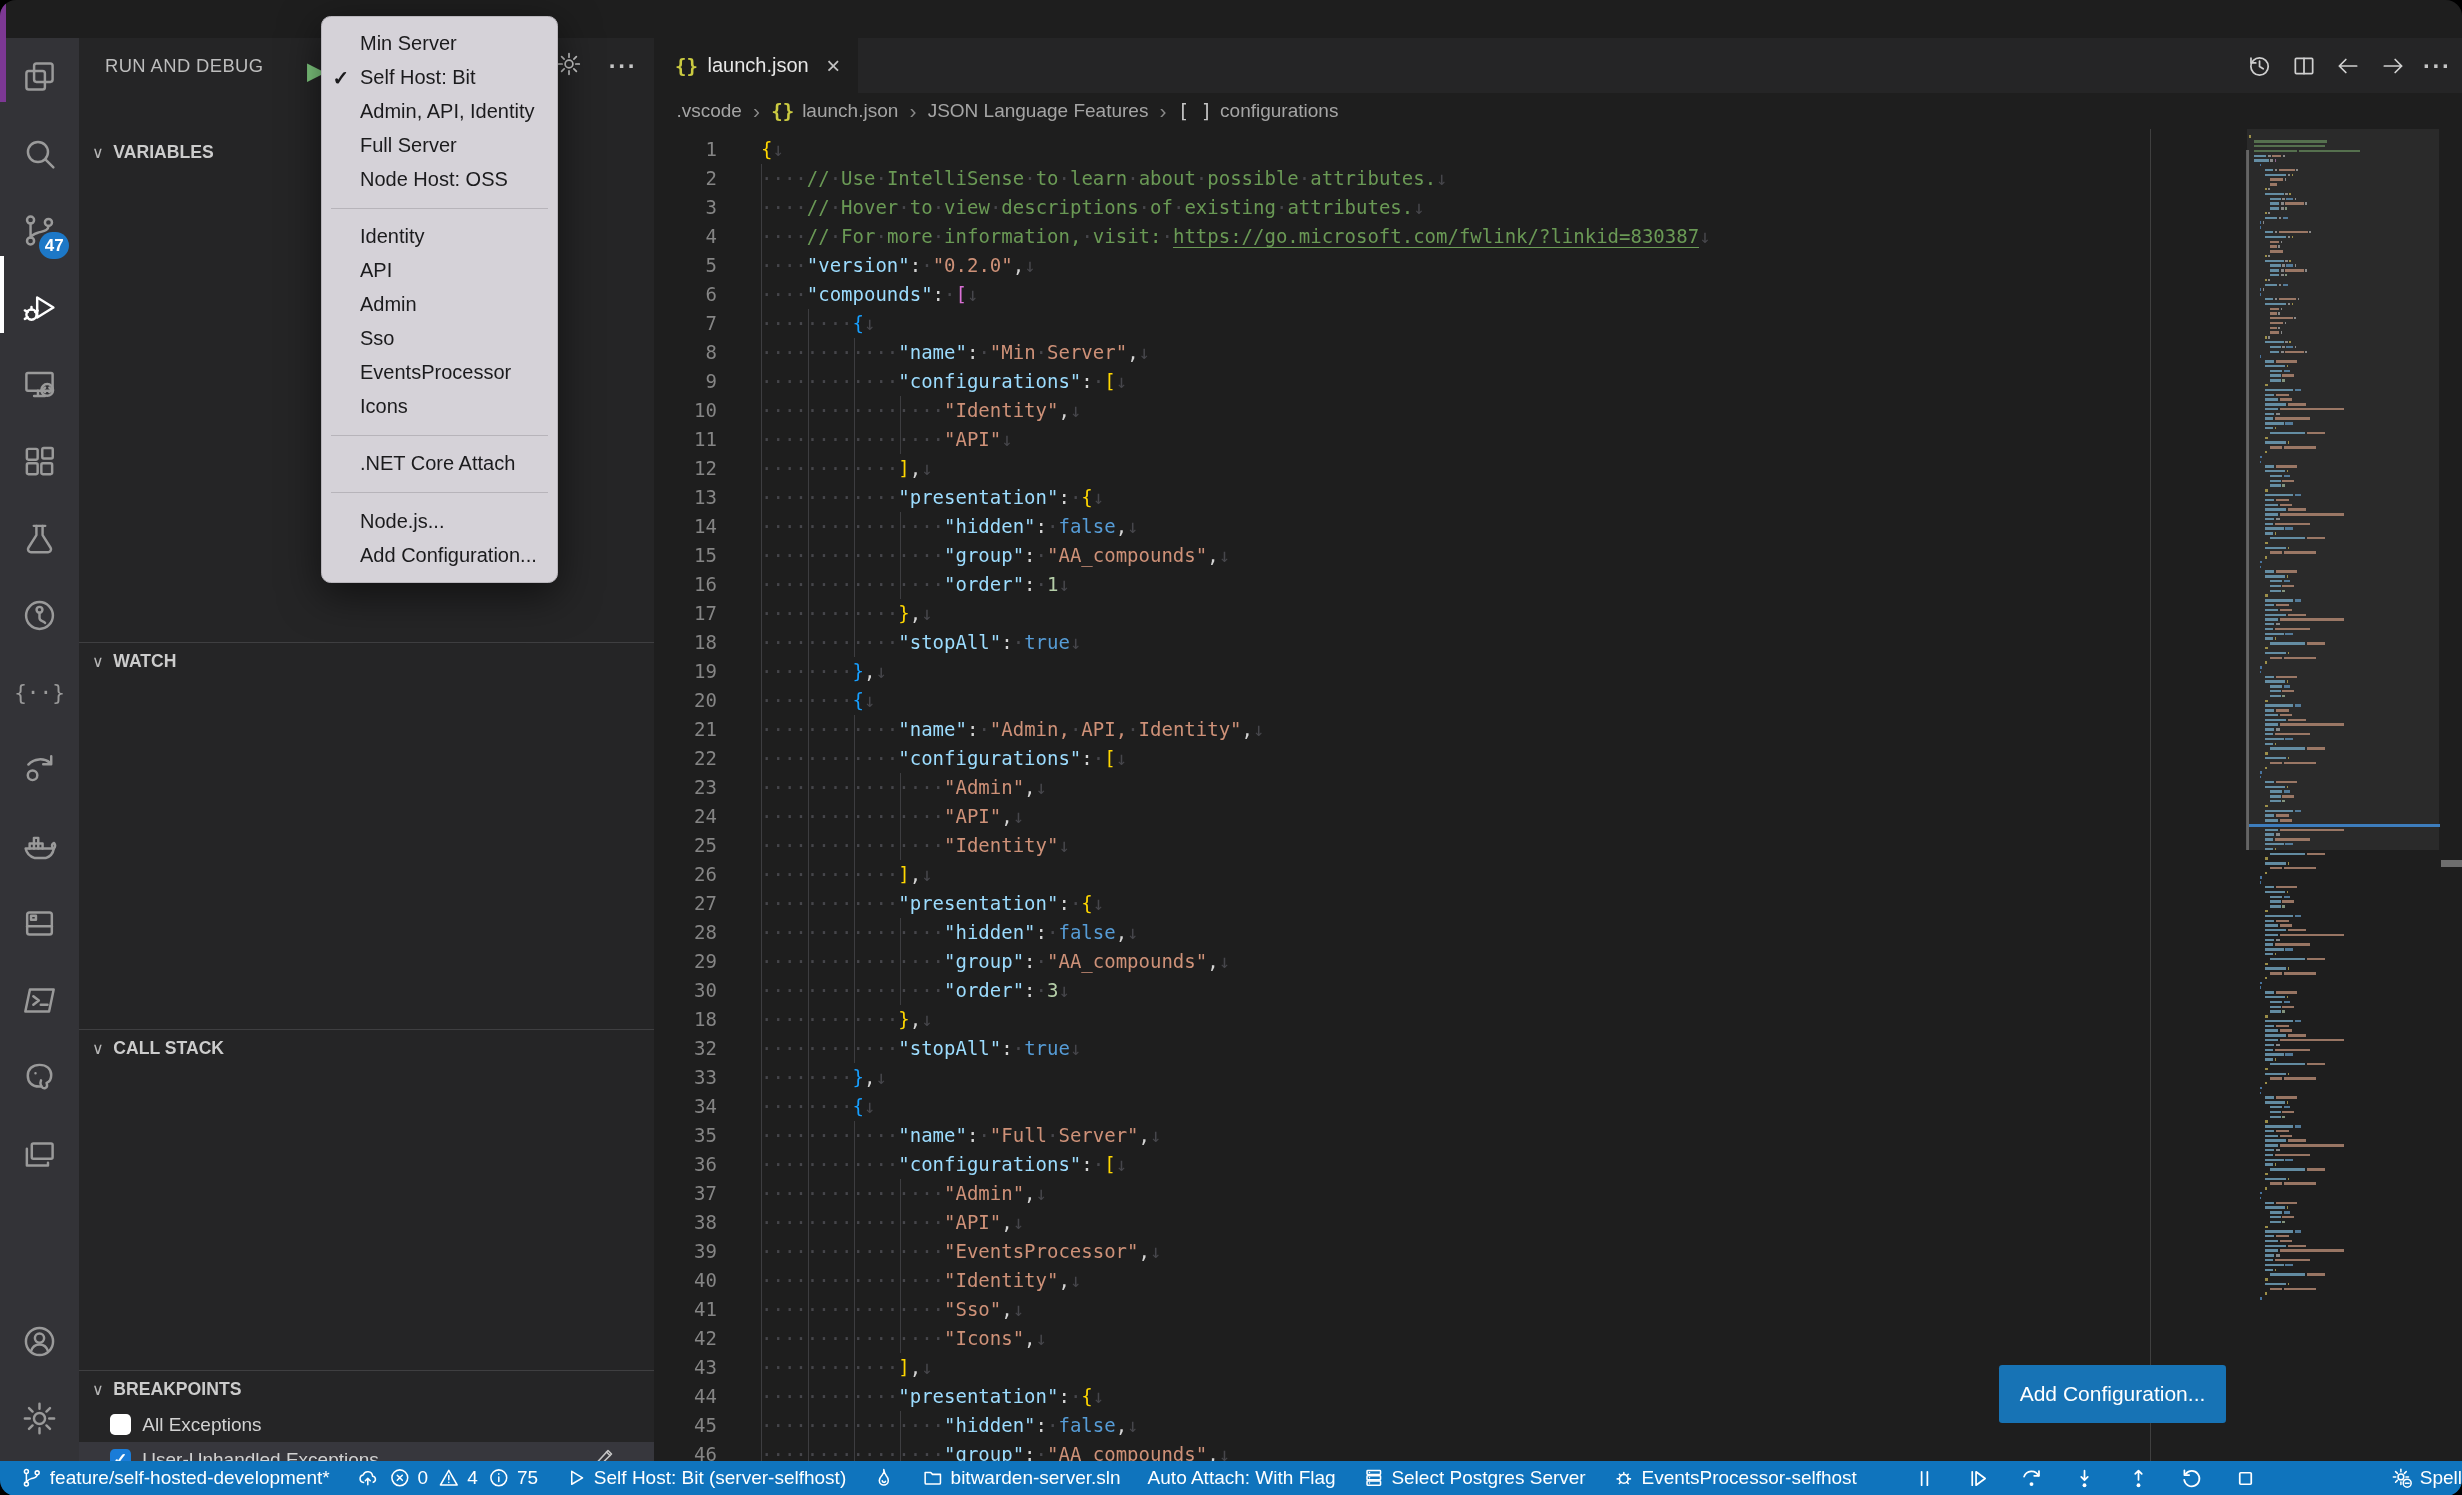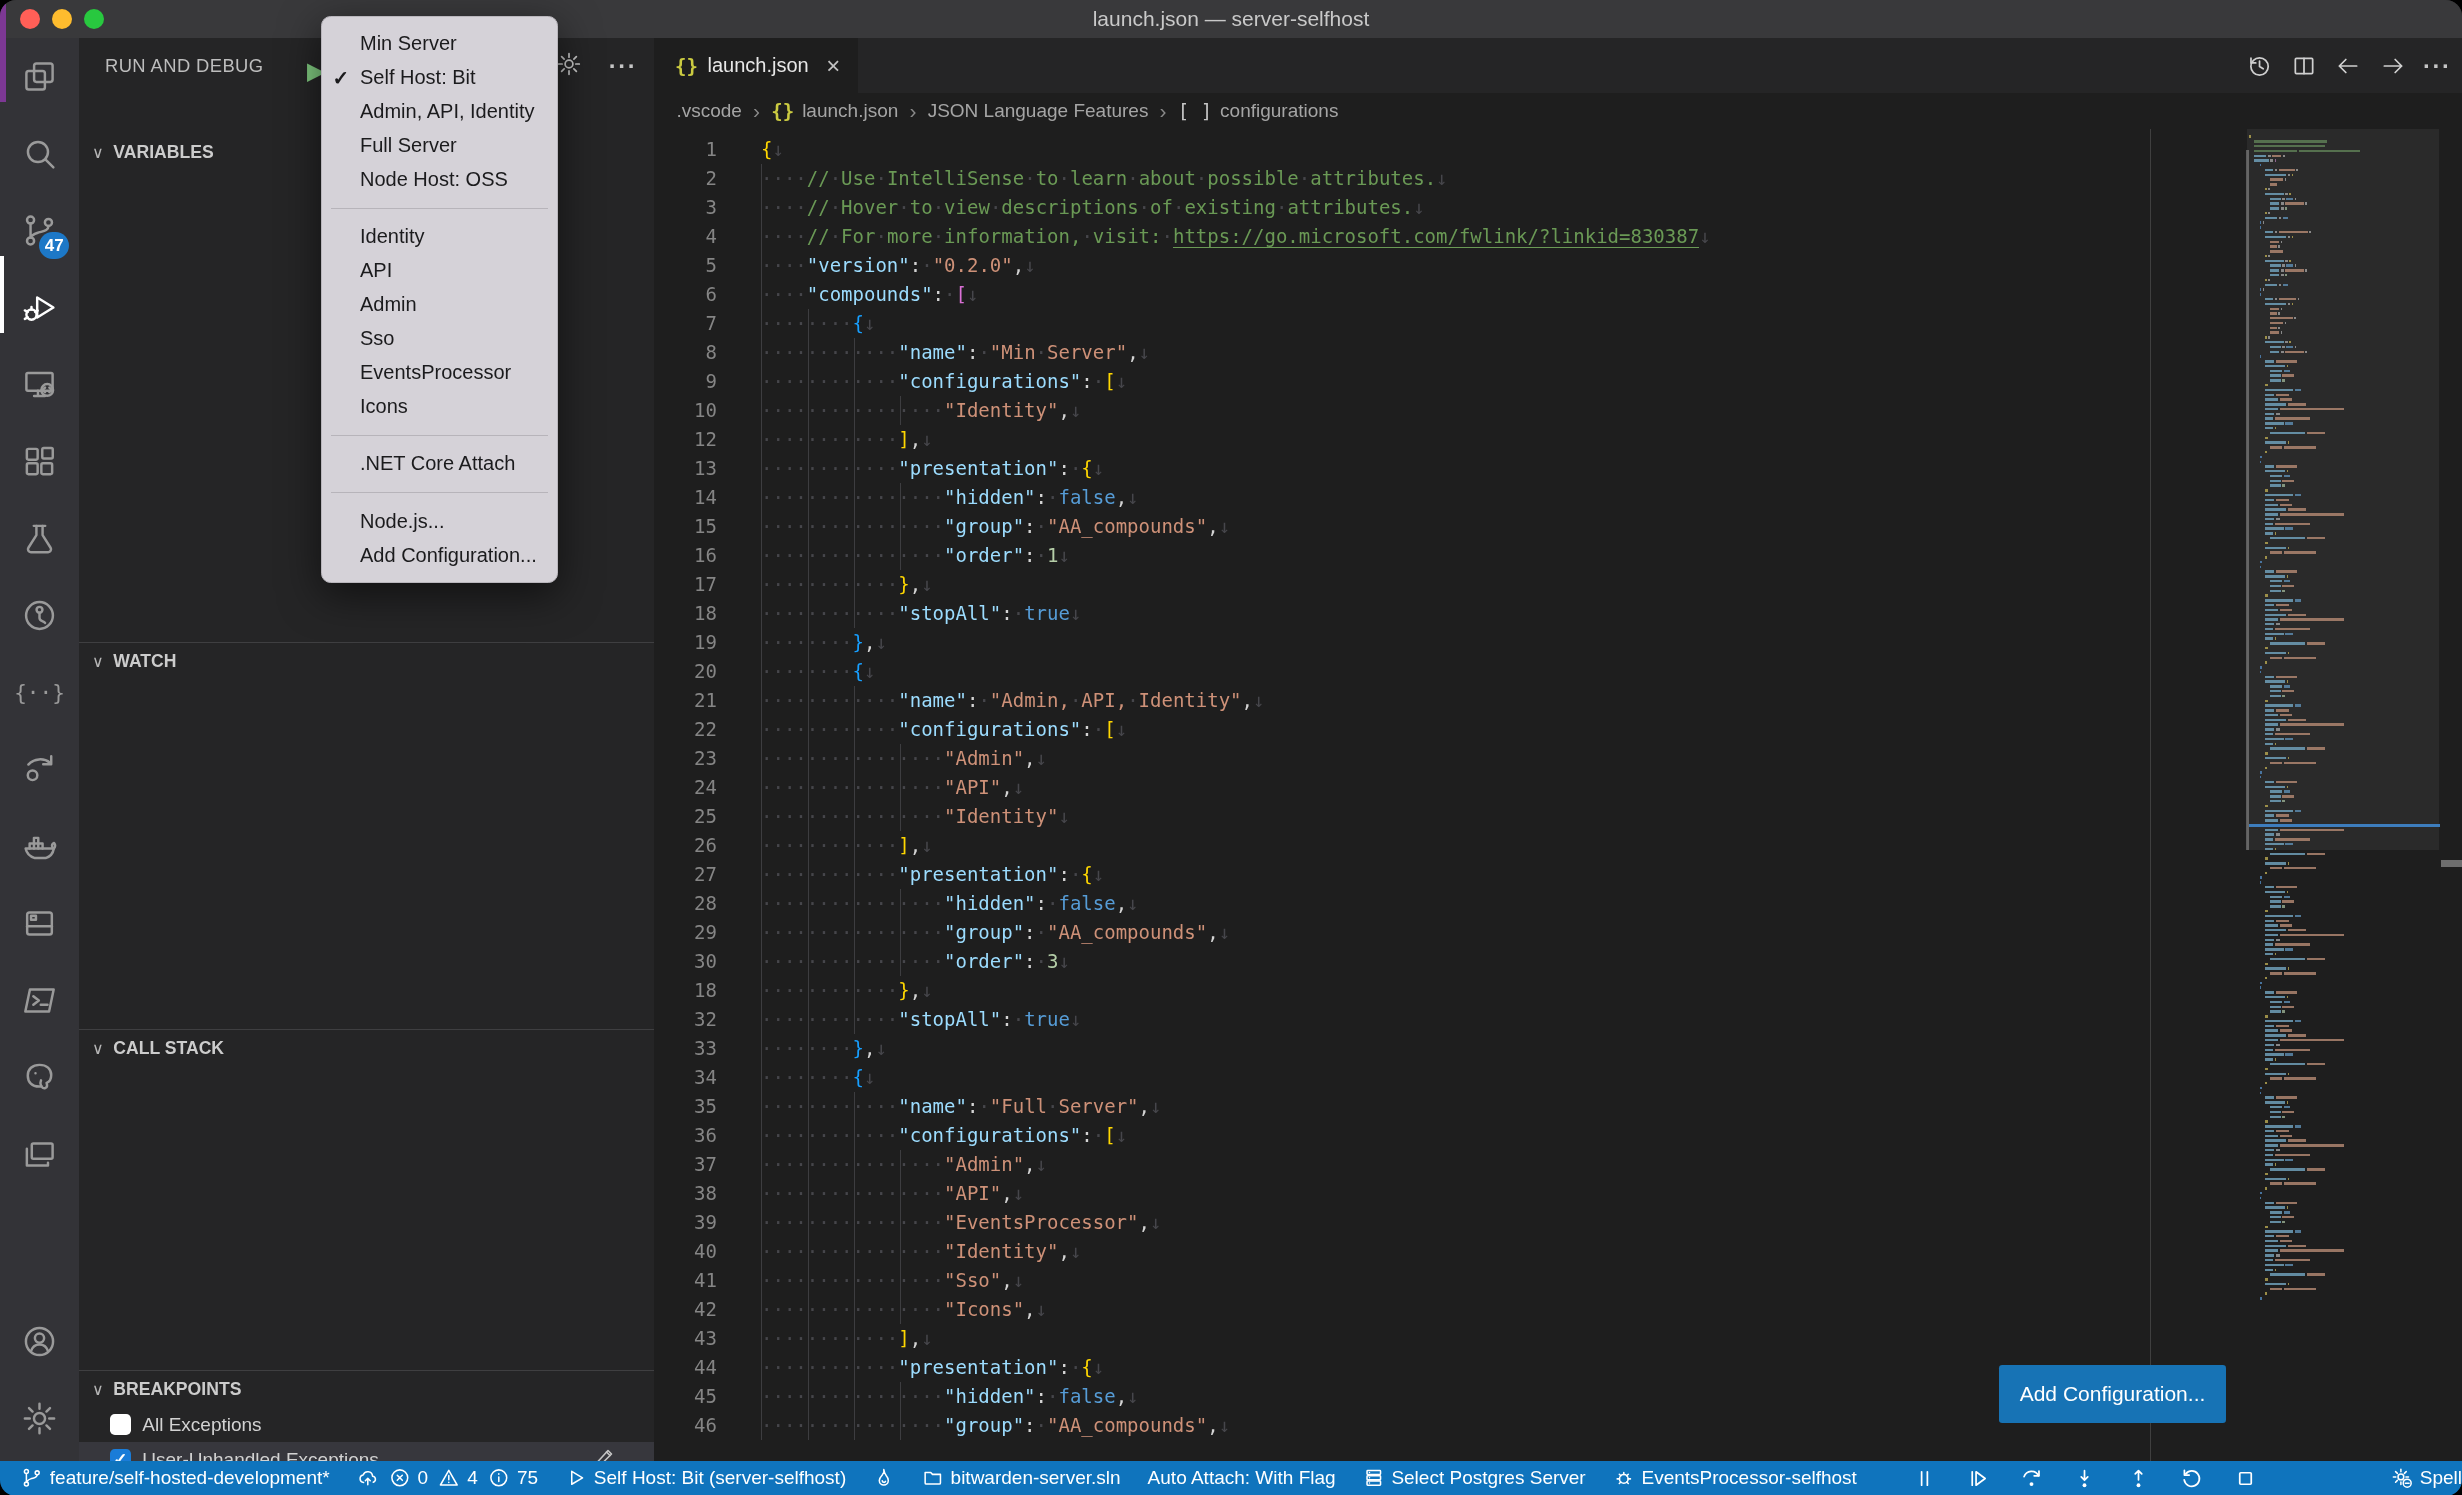--- a/index.html
+++ b/index.html
@@ -102,28 +102,20 @@
   #sb-debug-controls{display:flex;align-items:center;gap:30.5px;margin-left:29px;margin-right:8px;}
   #sb-debug-controls .dc{display:flex;align-items:center;}
   #sb-debug-controls svg{width:23px;height:23px;fill:none;stroke:#fff;stroke-width:1.8;stroke-linecap:round;stroke-linejoin:round;}
   #sb-right{display:flex;margin-left:auto;}
 </style>
 </head>
 <body>
 
 <div id="window">
 
-  <div id="titlebar">
-    <div class="traffic">
-      <span class="tl" id="tl-red" style="background: rgb(255, 95, 87);"></span>
-      <span class="tl" id="tl-yellow" style="background: rgb(254, 188, 46);"></span>
-      <span class="tl" id="tl-green" style="background: rgb(40, 200, 63);"></span>
-    </div>
-    <span id="window-title">launch.json — server-selfhost</span>
-  </div>
   <div id="purple-sliver"></div>
 
   <div id="activitybar">
       <div class="act-item">
         <svg viewBox="0 0 24 24">
           <rect x="8.5" y="3.5" width="12" height="12" rx="1.5"></rect>
           <rect x="3.5" y="8.5" width="12" height="12" rx="1.5"></rect>
         </svg>
       </div>
       <div class="act-item">
@@ -344,20 +336,21 @@
         <div class="line"><span class="num">1</span><span class="ltxt"><span class="tk-b1">{</span><span class="tk-ws">↓</span></span></div>
         <div class="line"><span class="num">2</span><span class="guide" style="left: 107px;"></span><span class="ltxt"><span class="tk-ws">····</span><span class="tk-cm">//</span><span class="tk-ws">·</span><span class="tk-cm">Use</span><span class="tk-ws">·</span><span class="tk-cm">IntelliSense</span><span class="tk-ws">·</span><span class="tk-cm">to</span><span class="tk-ws">·</span><span class="tk-cm">learn</span><span class="tk-ws">·</span><span class="tk-cm">about</span><span class="tk-ws">·</span><span class="tk-cm">possible</span><span class="tk-ws">·</span><span class="tk-cm">attributes.</span><span class="tk-ws">↓</span></span></div>
         <div class="line"><span class="num">3</span><span class="guide" style="left: 107px;"></span><span class="ltxt"><span class="tk-ws">····</span><span class="tk-cm">//</span><span class="tk-ws">·</span><span class="tk-cm">Hover</span><span class="tk-ws">·</span><span class="tk-cm">to</span><span class="tk-ws">·</span><span class="tk-cm">view</span><span class="tk-ws">·</span><span class="tk-cm">descriptions</span><span class="tk-ws">·</span><span class="tk-cm">of</span><span class="tk-ws">·</span><span class="tk-cm">existing</span><span class="tk-ws">·</span><span class="tk-cm">attributes.</span><span class="tk-ws">↓</span></span></div>
         <div class="line"><span class="num">4</span><span class="guide" style="left: 107px;"></span><span class="ltxt"><span class="tk-ws">····</span><span class="tk-cm">//</span><span class="tk-ws">·</span><span class="tk-cm">For</span><span class="tk-ws">·</span><span class="tk-cm">more</span><span class="tk-ws">·</span><span class="tk-cm">information,</span><span class="tk-ws">·</span><span class="tk-cm">visit:</span><span class="tk-ws">·</span><span class="tk-url">https://go.microsoft.com/fwlink/?linkid=830387</span><span class="tk-ws">↓</span></span></div>
         <div class="line"><span class="num">5</span><span class="guide" style="left: 107px;"></span><span class="ltxt"><span class="tk-ws">····</span><span class="tk-key">"version"</span><span class="tk-p">:</span><span class="tk-ws">·</span><span class="tk-str">"0.2.0"</span><span class="tk-p">,</span><span class="tk-ws">↓</span></span></div>
         <div class="line"><span class="num">6</span><span class="guide" style="left: 107px;"></span><span class="ltxt"><span class="tk-ws">····</span><span class="tk-key">"compounds"</span><span class="tk-p">:</span><span class="tk-ws">·</span><span class="tk-b2">[</span><span class="tk-ws">↓</span></span></div>
         <div class="line"><span class="num">7</span><span class="guide" style="left: 107px;"></span><span class="guide" style="left: 154px;"></span><span class="ltxt"><span class="tk-ws">········</span><span class="tk-b3">{</span><span class="tk-ws">↓</span></span></div>
         <div class="line"><span class="num">8</span><span class="guide" style="left: 107px;"></span><span class="guide" style="left: 154px;"></span><span class="guide" style="left: 200px;"></span><span class="ltxt"><span class="tk-ws">············</span><span class="tk-key">"name"</span><span class="tk-p">:</span><span class="tk-ws">·</span><span class="tk-str">"Min</span><span class="tk-ws">·</span><span class="tk-str">Server"</span><span class="tk-p">,</span><span class="tk-ws">↓</span></span></div>
         <div class="line"><span class="num">9</span><span class="guide" style="left: 107px;"></span><span class="guide" style="left: 154px;"></span><span class="guide" style="left: 200px;"></span><span class="ltxt"><span class="tk-ws">············</span><span class="tk-key">"configurations"</span><span class="tk-p">:</span><span class="tk-ws">·</span><span class="tk-b1">[</span><span class="tk-ws">↓</span></span></div>
         <div class="line"><span class="num">10</span><span class="guide" style="left: 107px;"></span><span class="guide" style="left: 154px;"></span><span class="guide" style="left: 200px;"></span><span class="guide" style="left: 246px;"></span><span class="ltxt"><span class="tk-ws">················</span><span class="tk-str">"Identity"</span><span class="tk-p">,</span><span class="tk-ws">↓</span></span></div>
+        <div class="line"><span class="num">11</span><span class="guide" style="left: 107px;"></span><span class="guide" style="left: 154px;"></span><span class="guide" style="left: 200px;"></span><span class="guide" style="left: 246px;"></span><span class="ltxt"><span class="tk-ws">················</span><span class="tk-str">"API"</span><span class="tk-ws">↓</span></span></div>
         <div class="line"><span class="num">12</span><span class="guide" style="left: 107px;"></span><span class="guide" style="left: 154px;"></span><span class="guide" style="left: 200px;"></span><span class="ltxt"><span class="tk-ws">············</span><span class="tk-b1">]</span><span class="tk-p">,</span><span class="tk-ws">↓</span></span></div>
         <div class="line"><span class="num">13</span><span class="guide" style="left: 107px;"></span><span class="guide" style="left: 154px;"></span><span class="guide" style="left: 200px;"></span><span class="ltxt"><span class="tk-ws">············</span><span class="tk-key">"presentation"</span><span class="tk-p">:</span><span class="tk-ws">·</span><span class="tk-b1">{</span><span class="tk-ws">↓</span></span></div>
         <div class="line"><span class="num">14</span><span class="guide" style="left: 107px;"></span><span class="guide" style="left: 154px;"></span><span class="guide" style="left: 200px;"></span><span class="guide" style="left: 246px;"></span><span class="ltxt"><span class="tk-ws">················</span><span class="tk-key">"hidden"</span><span class="tk-p">:</span><span class="tk-ws">·</span><span class="tk-bool">false</span><span class="tk-p">,</span><span class="tk-ws">↓</span></span></div>
         <div class="line"><span class="num">15</span><span class="guide" style="left: 107px;"></span><span class="guide" style="left: 154px;"></span><span class="guide" style="left: 200px;"></span><span class="guide" style="left: 246px;"></span><span class="ltxt"><span class="tk-ws">················</span><span class="tk-key">"group"</span><span class="tk-p">:</span><span class="tk-ws">·</span><span class="tk-str">"AA_compounds"</span><span class="tk-p">,</span><span class="tk-ws">↓</span></span></div>
         <div class="line"><span class="num">16</span><span class="guide" style="left: 107px;"></span><span class="guide" style="left: 154px;"></span><span class="guide" style="left: 200px;"></span><span class="guide" style="left: 246px;"></span><span class="ltxt"><span class="tk-ws">················</span><span class="tk-key">"order"</span><span class="tk-p">:</span><span class="tk-ws">·</span><span class="tk-num">1</span><span class="tk-ws">↓</span></span></div>
         <div class="line"><span class="num">17</span><span class="guide" style="left: 107px;"></span><span class="guide" style="left: 154px;"></span><span class="guide" style="left: 200px;"></span><span class="ltxt"><span class="tk-ws">············</span><span class="tk-b1">}</span><span class="tk-p">,</span><span class="tk-ws">↓</span></span></div>
         <div class="line"><span class="num">18</span><span class="guide" style="left: 107px;"></span><span class="guide" style="left: 154px;"></span><span class="guide" style="left: 200px;"></span><span class="ltxt"><span class="tk-ws">············</span><span class="tk-key">"stopAll"</span><span class="tk-p">:</span><span class="tk-ws">·</span><span class="tk-bool">true</span><span class="tk-ws">↓</span></span></div>
         <div class="line"><span class="num">19</span><span class="guide" style="left: 107px;"></span><span class="guide" style="left: 154px;"></span><span class="ltxt"><span class="tk-ws">········</span><span class="tk-b3">}</span><span class="tk-p">,</span><span class="tk-ws">↓</span></span></div>
         <div class="line"><span class="num">20</span><span class="guide" style="left: 107px;"></span><span class="guide" style="left: 154px;"></span><span class="ltxt"><span class="tk-ws">········</span><span class="tk-b3">{</span><span class="tk-ws">↓</span></span></div>
         <div class="line"><span class="num">21</span><span class="guide" style="left: 107px;"></span><span class="guide" style="left: 154px;"></span><span class="guide" style="left: 200px;"></span><span class="ltxt"><span class="tk-ws">············</span><span class="tk-key">"name"</span><span class="tk-p">:</span><span class="tk-ws">·</span><span class="tk-str">"Admin,</span><span class="tk-ws">·</span><span class="tk-str">API,</span><span class="tk-ws">·</span><span class="tk-str">Identity"</span><span class="tk-p">,</span><span class="tk-ws">↓</span></span></div>

